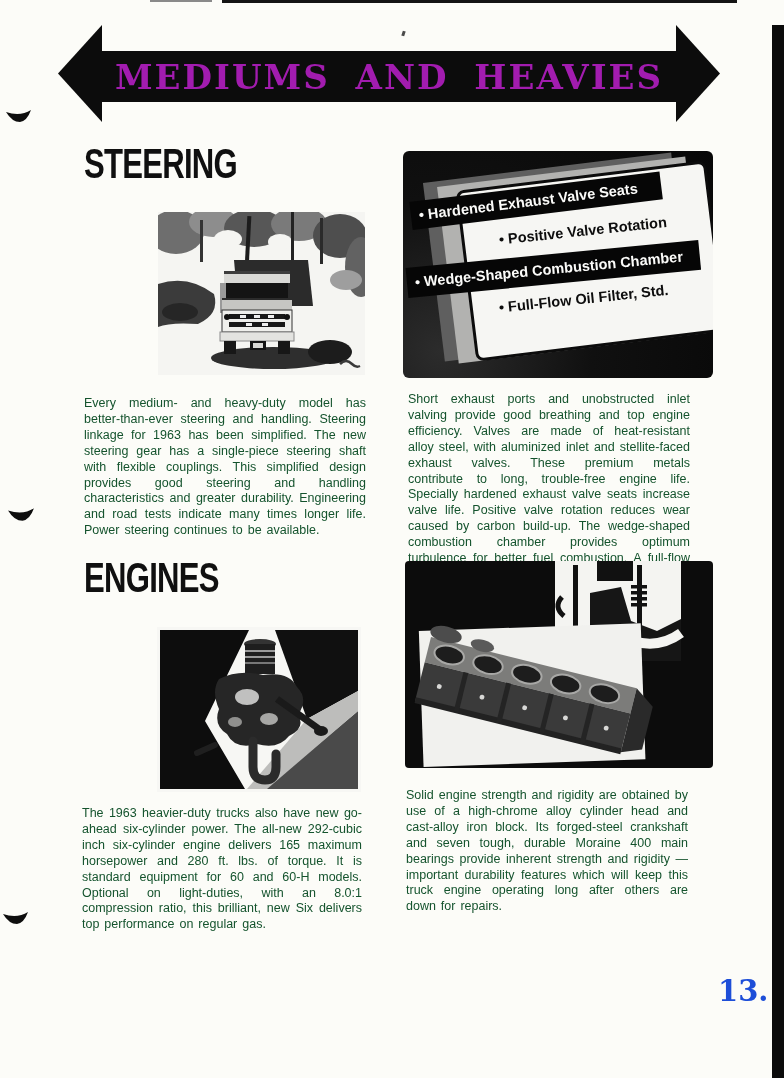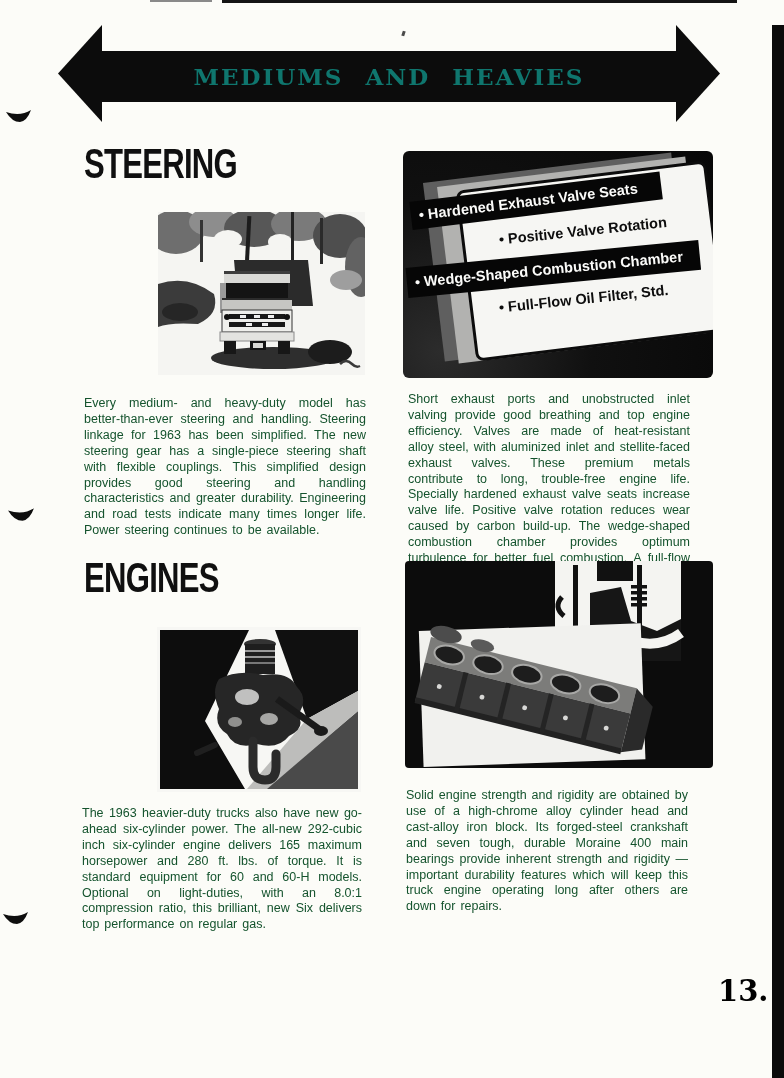--- a/index.html
+++ b/index.html
@@ -17,22 +17,22 @@
   .crescent { position:absolute; }
   
   .banner { position:absolute; left:58px; top:22px; width:662px; height:102px; }
   .banner .bar { position:absolute; left:28px; right:28px; top:29px; height:51px; background:#0c0c0c; }
   .banner .arrow { position:absolute; width:44px; height:97px; top:3px; background:#0c0c0c; }
   .banner .arrow.left  { left:0;  clip-path:polygon(100% 0, 100% 100%, 0 50%); }
   .banner .arrow.right { right:0; clip-path:polygon(0 0, 0 100%, 100% 50%); }
   .banner .title {
     position:absolute; left:28px; right:28px; top:29px; height:51px;
     display:flex; align-items:center; justify-content:center;
-    color:#0f766e; font-family:"DejaVu Serif", serif; font-weight:bold;
-    font-size:23px; letter-spacing:2px; word-spacing:12px; white-space:nowrap;
+    color:#a21caf; font-family:"DejaVu Serif", serif; font-weight:bold;
+    font-size:34px; letter-spacing:2px; word-spacing:12px; white-space:nowrap;
   }
   
   .sect-heading {
     position:absolute; font-weight:800; font-size:42px; letter-spacing:-1px;
     transform:scale(0.74,1); transform-origin:left top; color:#101010; white-space:nowrap;
   }
   
   .copy {
     position:absolute; font-size:12.5px; line-height:15.9px; text-align:justify;
     color:#14532d; letter-spacing:0px; word-spacing:1.5px;
@@ -56,21 +56,21 @@
   }
   .strip.dark  { background:#060606; color:#fbfbf9; }
   .strip.light { color:#0d0d0d; }
   .s1 { left:8px;  top:51px;  width:252px; height:28px; font-size:14.5px; padding-left:8px;  transform:rotate(-7deg); }
   .s2 { left:92px; top:76px;  width:190px; height:26px; font-size:14.5px; padding-left:4px;  transform:rotate(-6deg); }
   .s3 { left:4px;  top:117px; width:294px; height:30px; font-size:14.5px; padding-left:8px;  transform:rotate(-5.5deg); }
   .s4 { left:92px; top:143px; width:200px; height:27px; font-size:14.5px; padding-left:4px;  transform:rotate(-6deg); }
   
   .page-num {
     position:absolute; left:718px; top:974px; font-family:"DejaVu Serif", serif;
-    font-weight:bold; font-size:29px; color:#000000;
+    font-weight:bold; font-size:29px; color:#1d4ed8;
   }
 </style>
 </head>
 <body>
 
 <div class="sheet">
 
   <div class="top-line-faint"></div>
   <div class="top-line"></div>
   <div class="top-dot"></div>

